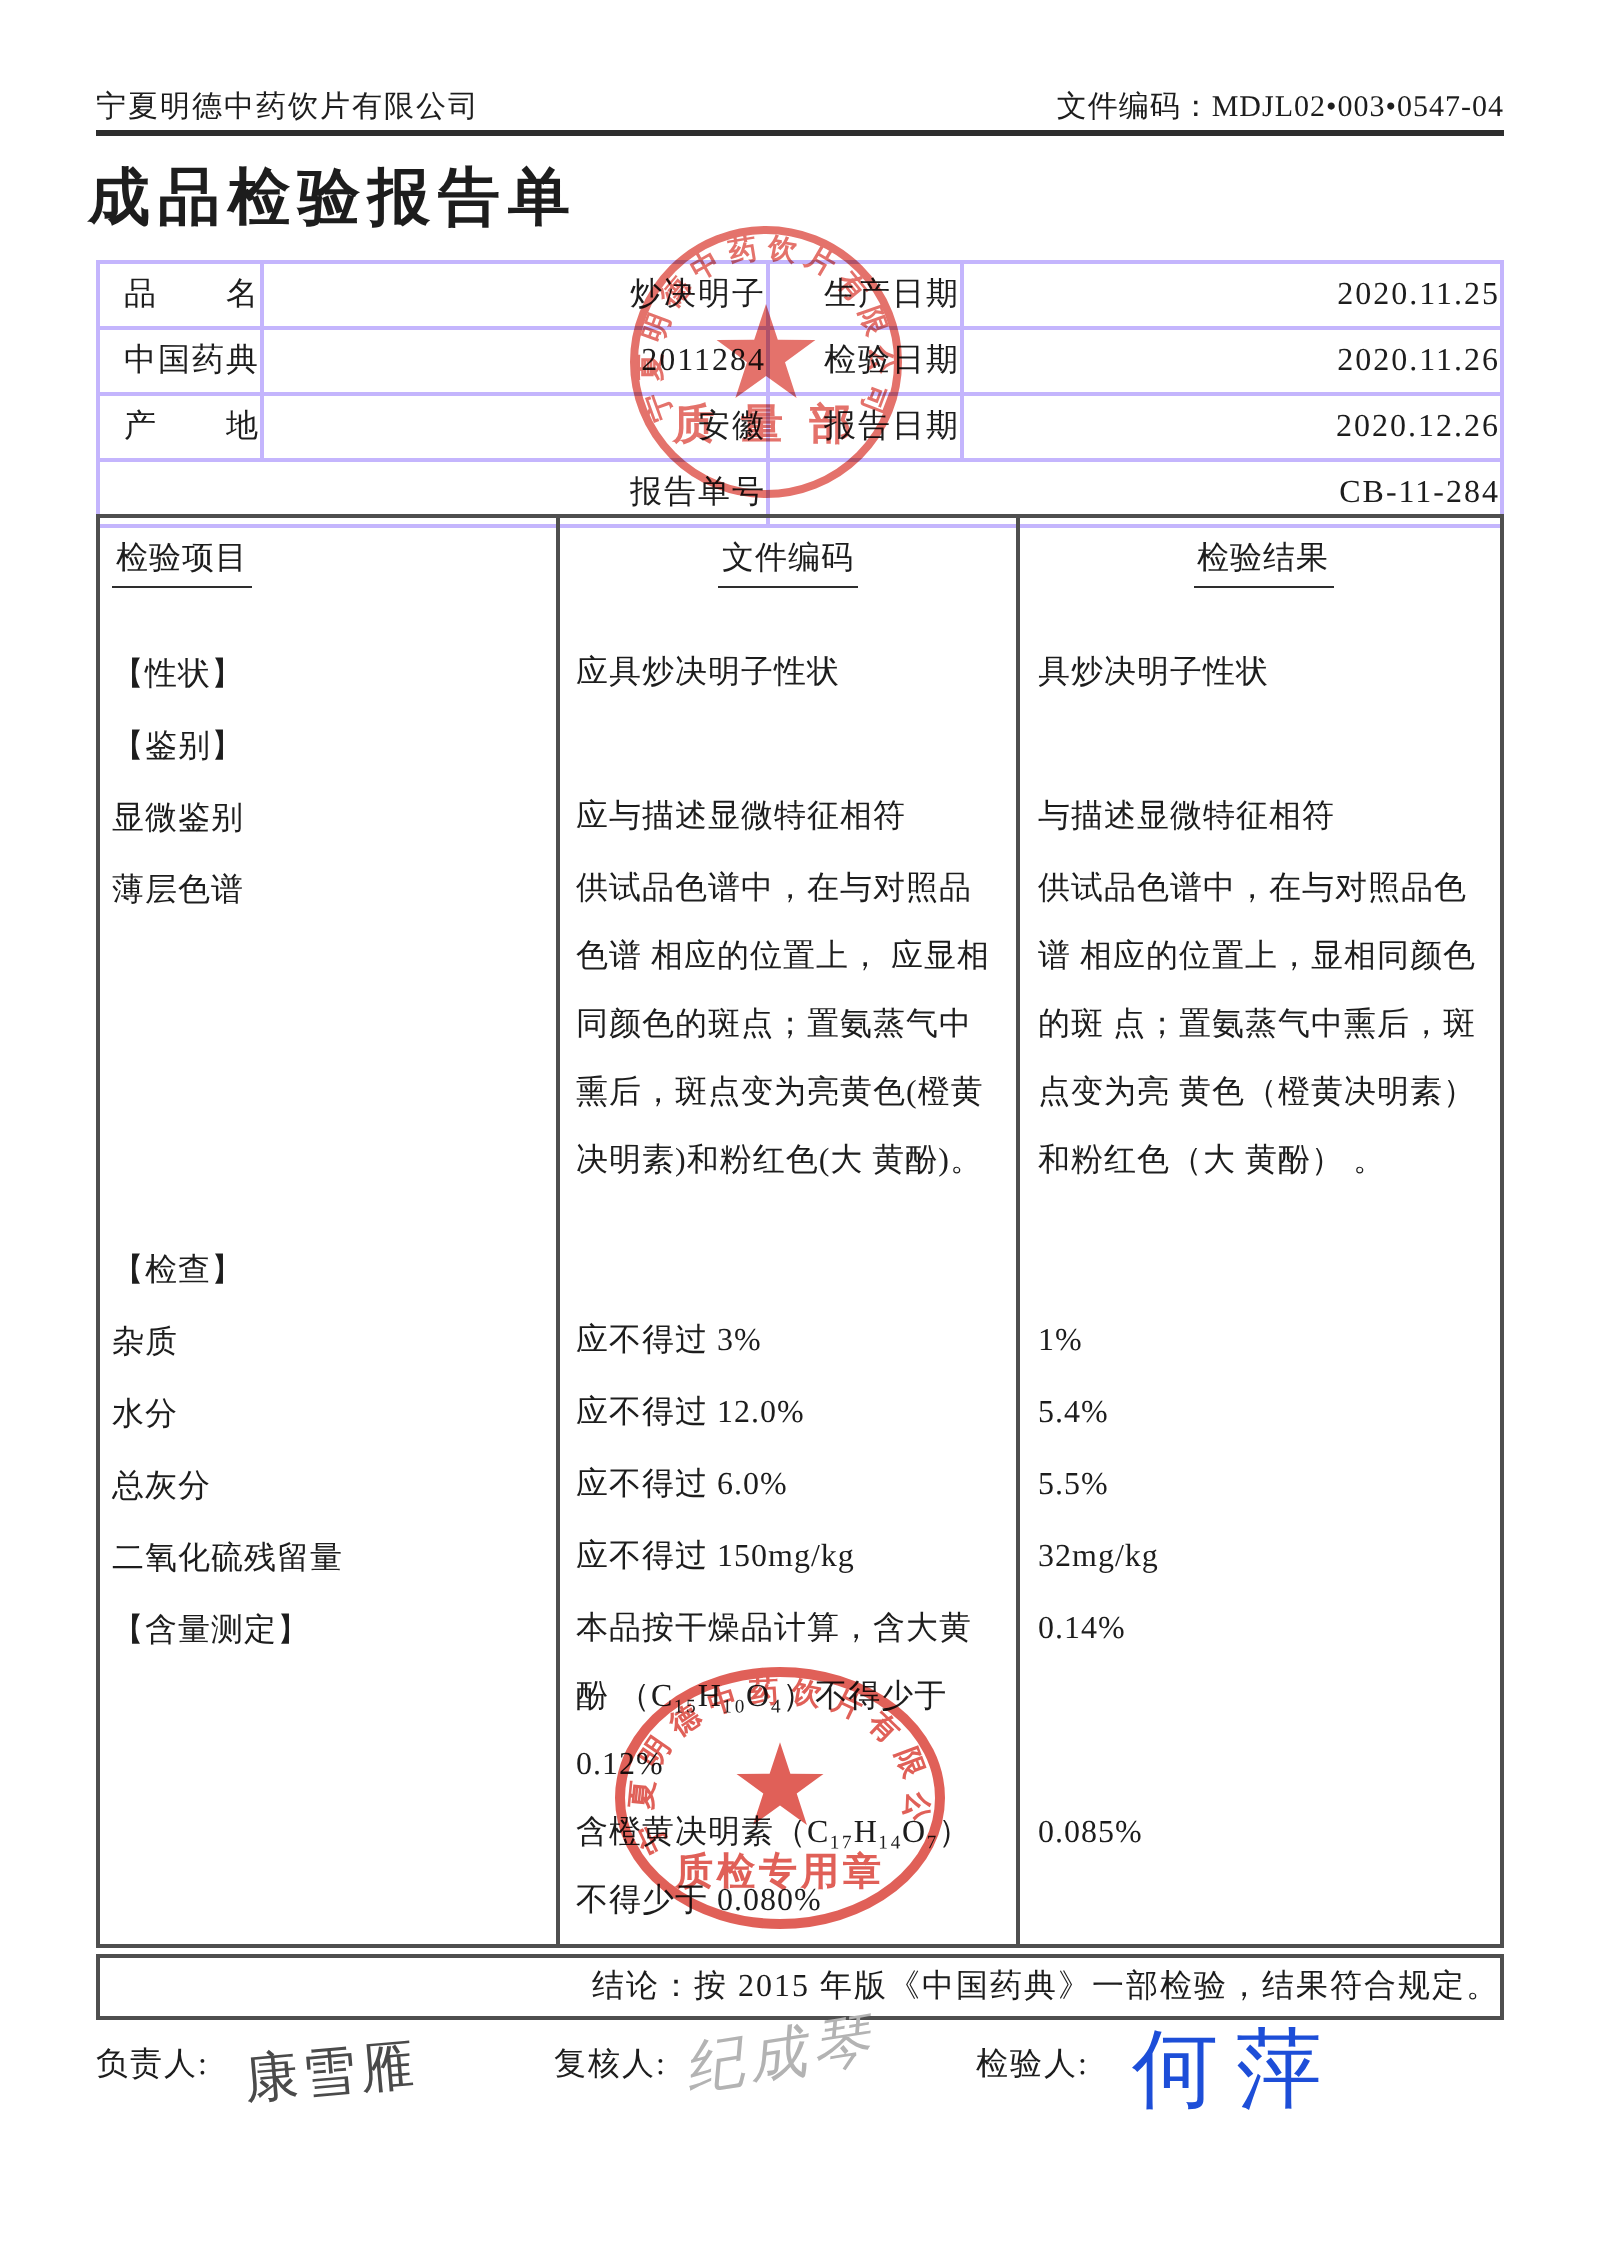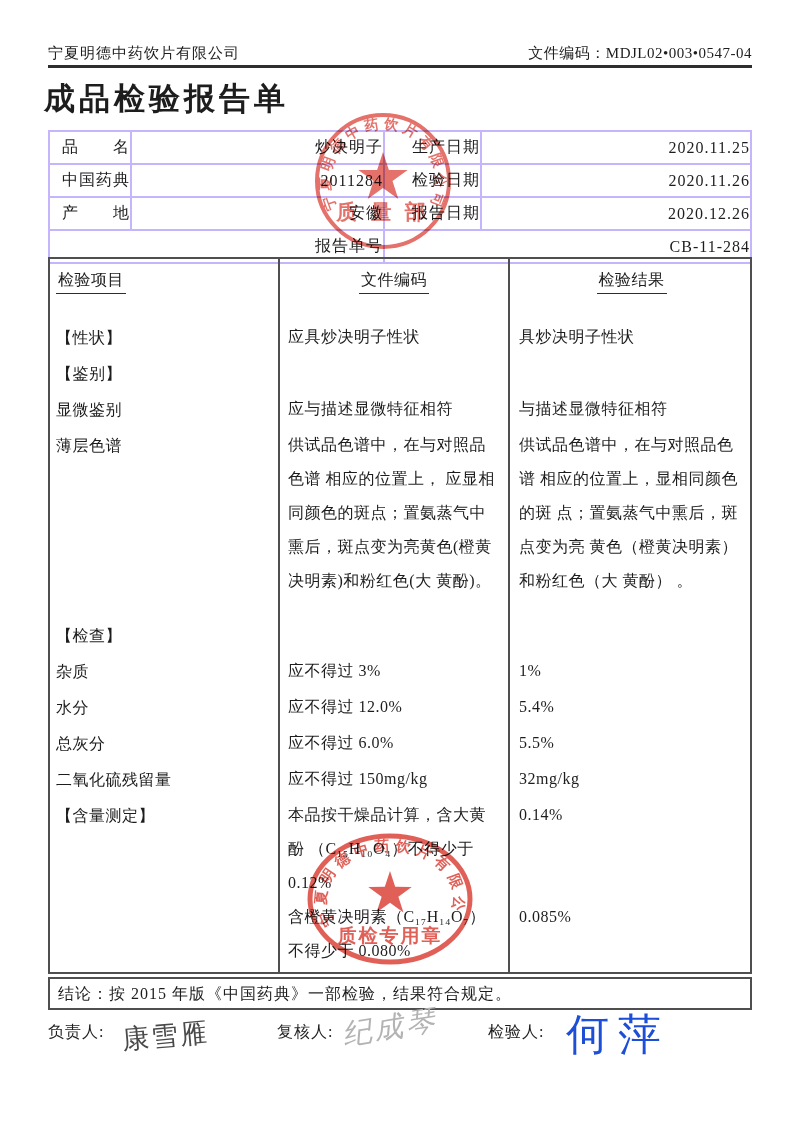--- a/index.html
+++ b/index.html
@@ -27,21 +27,21 @@
   .c-std{padding:0 8px;}
   .c-res{padding:0 6px 0 9px;}
   .mt-head td{height:56px;padding-top:4px;}
   .mt-head .center{text-align:center;}
   .uline{display:inline-block;border-bottom:1px solid #2e2e2e;padding:0 2px;line-height:26px;}
   .h34 td{height:34px;}
   .h68 td{height:68px;font-family:Liberation Serif, serif;}
   
   .conclusion{position:absolute;left:48px;top:977px;width:704px;height:33px;
               border:2px solid #4f4f4f;box-sizing:border-box;font-size:16px;
-              line-height:29px;padding-left:8px;letter-spacing:1px;background:transparent;}
+              line-height:29px;padding-left:8px;letter-spacing:1px;background:transparent;text-align:right;}
   
   .sig-label{position:absolute;font-size:16px;letter-spacing:1px;}
   .sig{position:absolute;font-family:"DejaVu Sans","Liberation Sans",sans-serif;}
   .sig-1{left:122px;top:1018px;font-size:27px;color:#4a4a4a;transform:rotate(-5deg);letter-spacing:2px;}
   .sig-2{left:342px;top:1008px;font-size:29px;color:#b3b3b3;transform:rotate(-9deg);
          font-style:italic;letter-spacing:3px;}
   .sig-3{left:566px;top:1006px;font-size:43px;color:#1d4ed8;letter-spacing:9px;}
   
   .stamp{position:absolute;mix-blend-mode:multiply;}
   .stamp-top{left:283px;top:81px;opacity:.78;}

